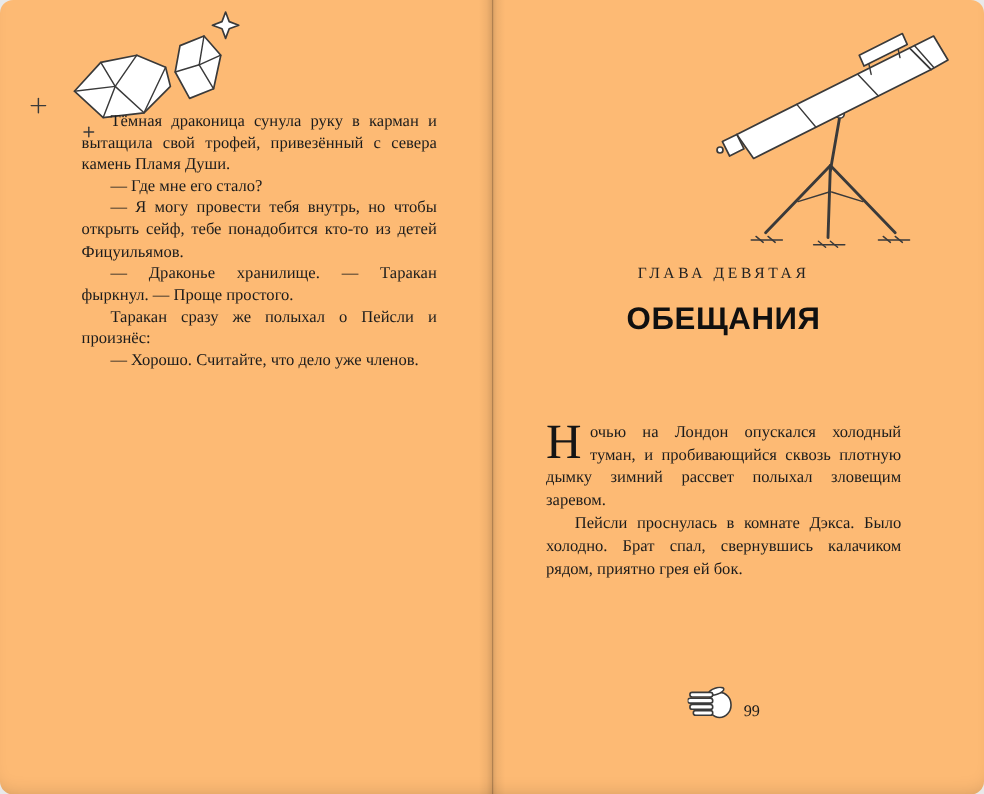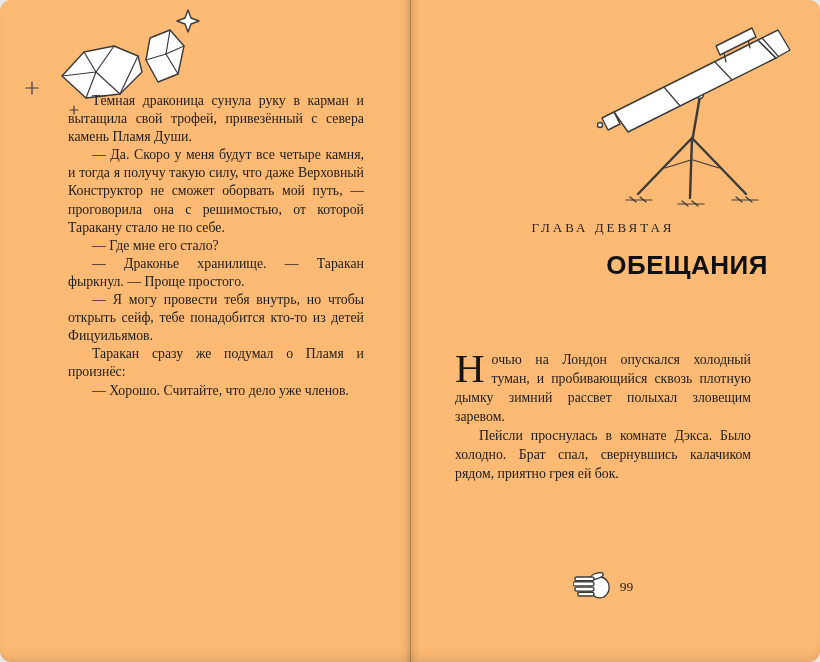--- a/index.html
+++ b/index.html
@@ -39,29 +39,29 @@
   .dropcap {
     float:left; font-size:41px; line-height:34px;
     padding:1px 7px 0 0; color:#151515;
   }
 
   .chapter-label {
     position:absolute; left:45px; top:220px; width:296px;
     text-align:center; font-size:13px; letter-spacing:3px; color:#222;
   }
   .chapter-title {
-    position:absolute; left:28px; top:250px; width:330px; text-align:right;
+    position:absolute; left:28px; top:250px; width:330px; text-align:center;
     font-family:"Liberation Sans","DejaVu Sans",sans-serif;
     font-weight:bold; font-size:26px; line-height:31px; letter-spacing:0.5px;
     color:#101010;
   }
 
   .footer {
     position:absolute; left:45px; top:572px; width:296px;
-    display:flex; align-items:center; justify-content:center; gap:7px;
+    display:flex; align-items:flex-end; justify-content:center; gap:7px;
   }
   .pagenum { font-size:13.5px; color:#1c1c1c; }
 
   svg .ln { stroke:#3a3a3a; stroke-width:1.2; fill:none; stroke-linecap:round; }
   svg .shp { stroke:#3a3a3a; stroke-width:1.4; fill:#ffffff; stroke-linejoin:round; }
   svg .thick { stroke:#3a3a3a; stroke-width:2.4; fill:none; stroke-linecap:round; }
 </style>
 </head>
 <body>
 
@@ -87,25 +87,24 @@
 
       <path class="shp" d="M166,4 L169,12 L177,15 L169,18 L166,26 L163,18 L155,15 L163,12 Z"></path>
       <line class="ln" x1="10" y1="76" x2="10" y2="88"></line>
       <line class="ln" x1="4" y1="82" x2="16" y2="82"></line>
       <line class="ln" x1="52" y1="100" x2="52" y2="108"></line>
       <line class="ln" x1="48" y1="104" x2="56" y2="104"></line>
     </svg>
 
     <div class="left-text">
         <p class="para">Тёмная драконица сунула руку в карман и вытащила свой трофей, привезённый с севера камень Пламя Души.</p>
-        <p class="para">— Да. Скоро у меня будут все четыре камня, и тогда я получу такую силу, что даже Верховный Конструктор не сможет оборвать мой путь, — проговорила она с решимостью, от которой Таракану стало не по себе.</p>
         <p class="para">— Где мне его стало?</p>
+        <p class="para">— Я могу провести тебя внутрь, но чтобы открыть сейф, тебе понадобится кто-то из детей Фицуильямов.</p>
         <p class="para">— Драконье хранилище. — Таракан фыркнул. — Проще простого.</p>
-        <p class="para">— Я могу провести тебя внутрь, но чтобы открыть сейф, тебе понадобится кто-то из детей Фицуильямов.</p>
-        <p class="para">Таракан сразу же подумал о Пламя и произнёс:</p>
+        <p class="para">Таракан сразу же полыхал о Пейсли и произнёс:</p>
         <p class="para">— Хорошо. Считайте, что дело уже членов.</p>
       </div>
   </div>
 
   <div class="gutter"></div>
   <div class="gutter-line"></div>
 
   <div class="page right">
 
     <svg class="telescope" width="250" height="205" viewBox="0 0 250 205">

